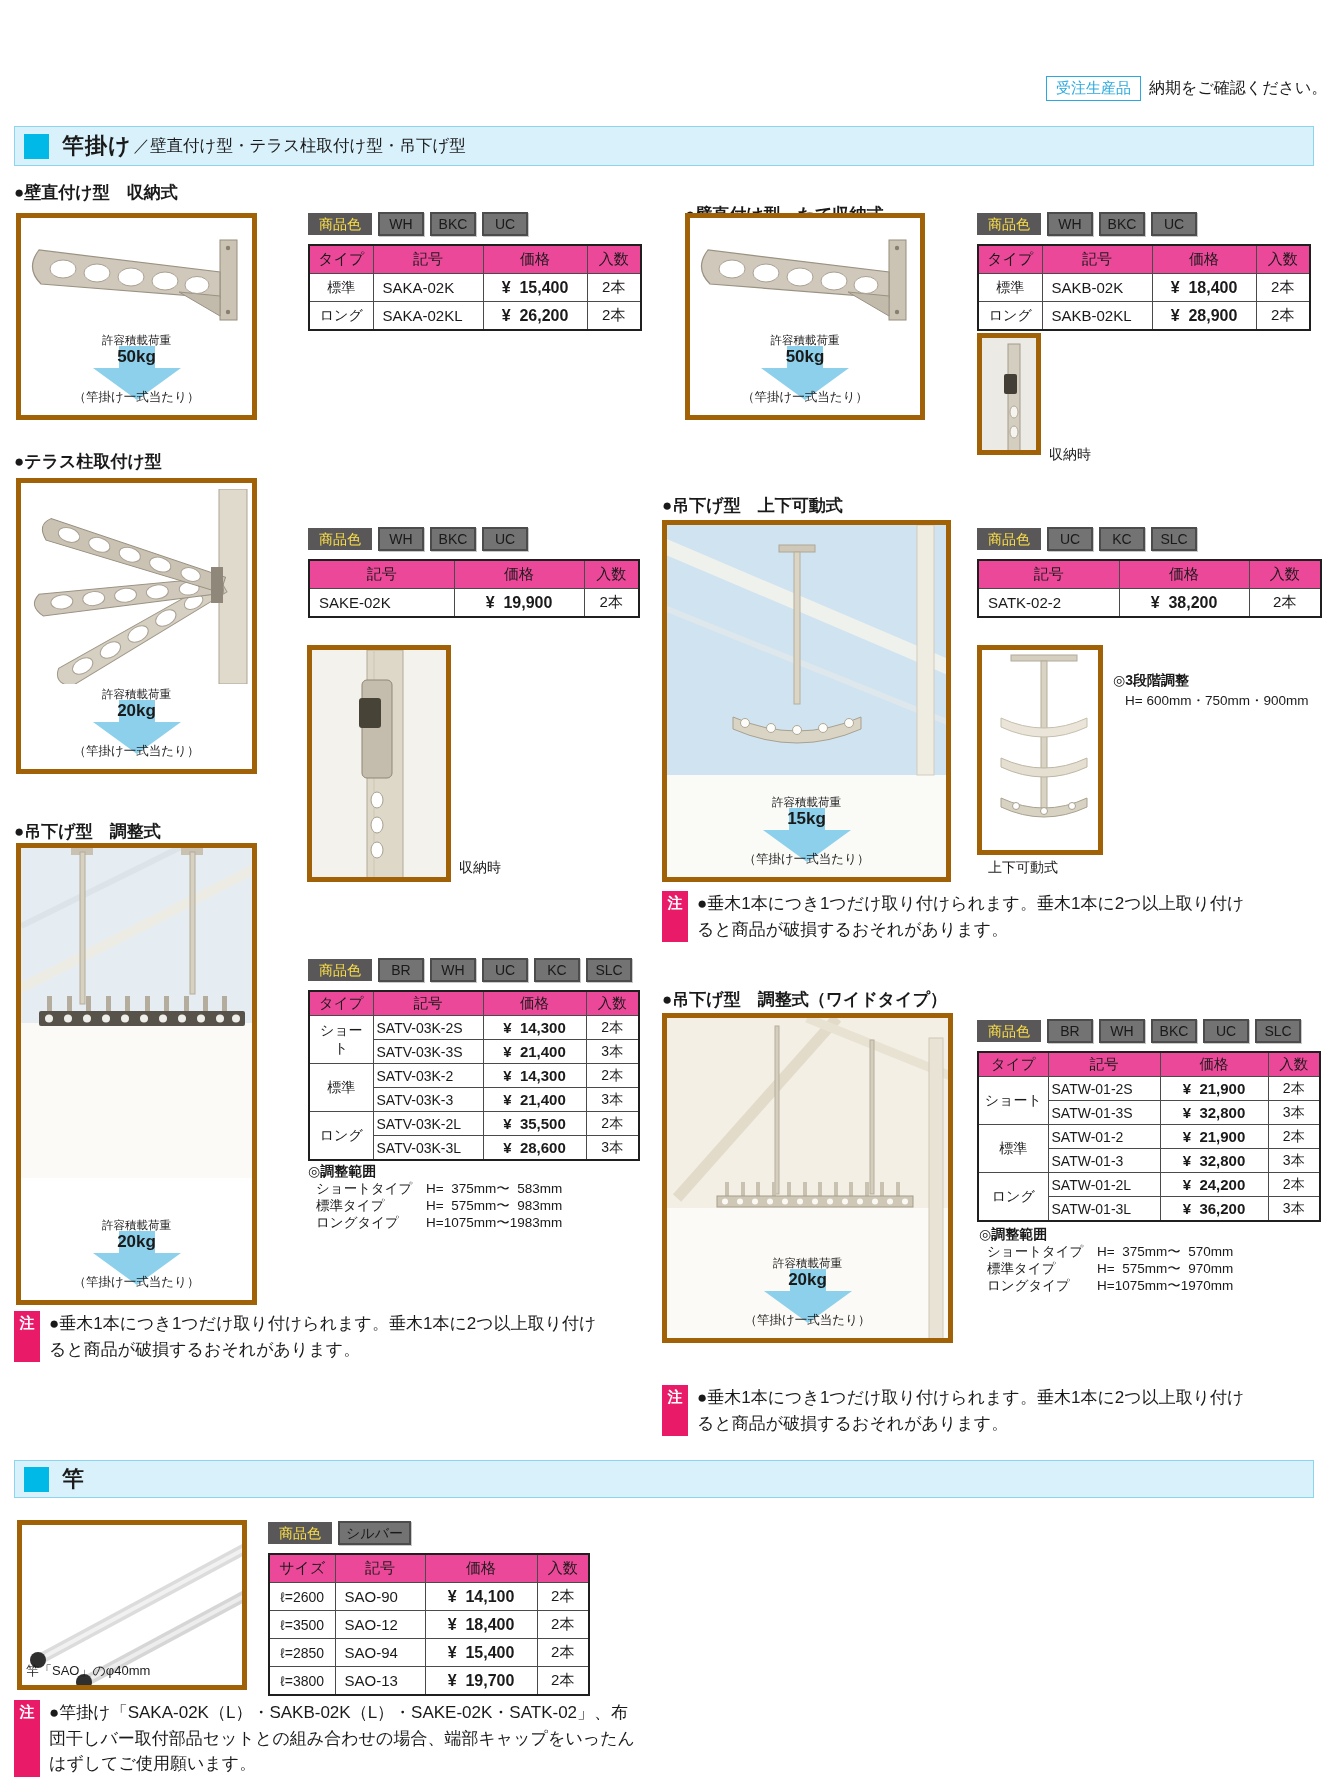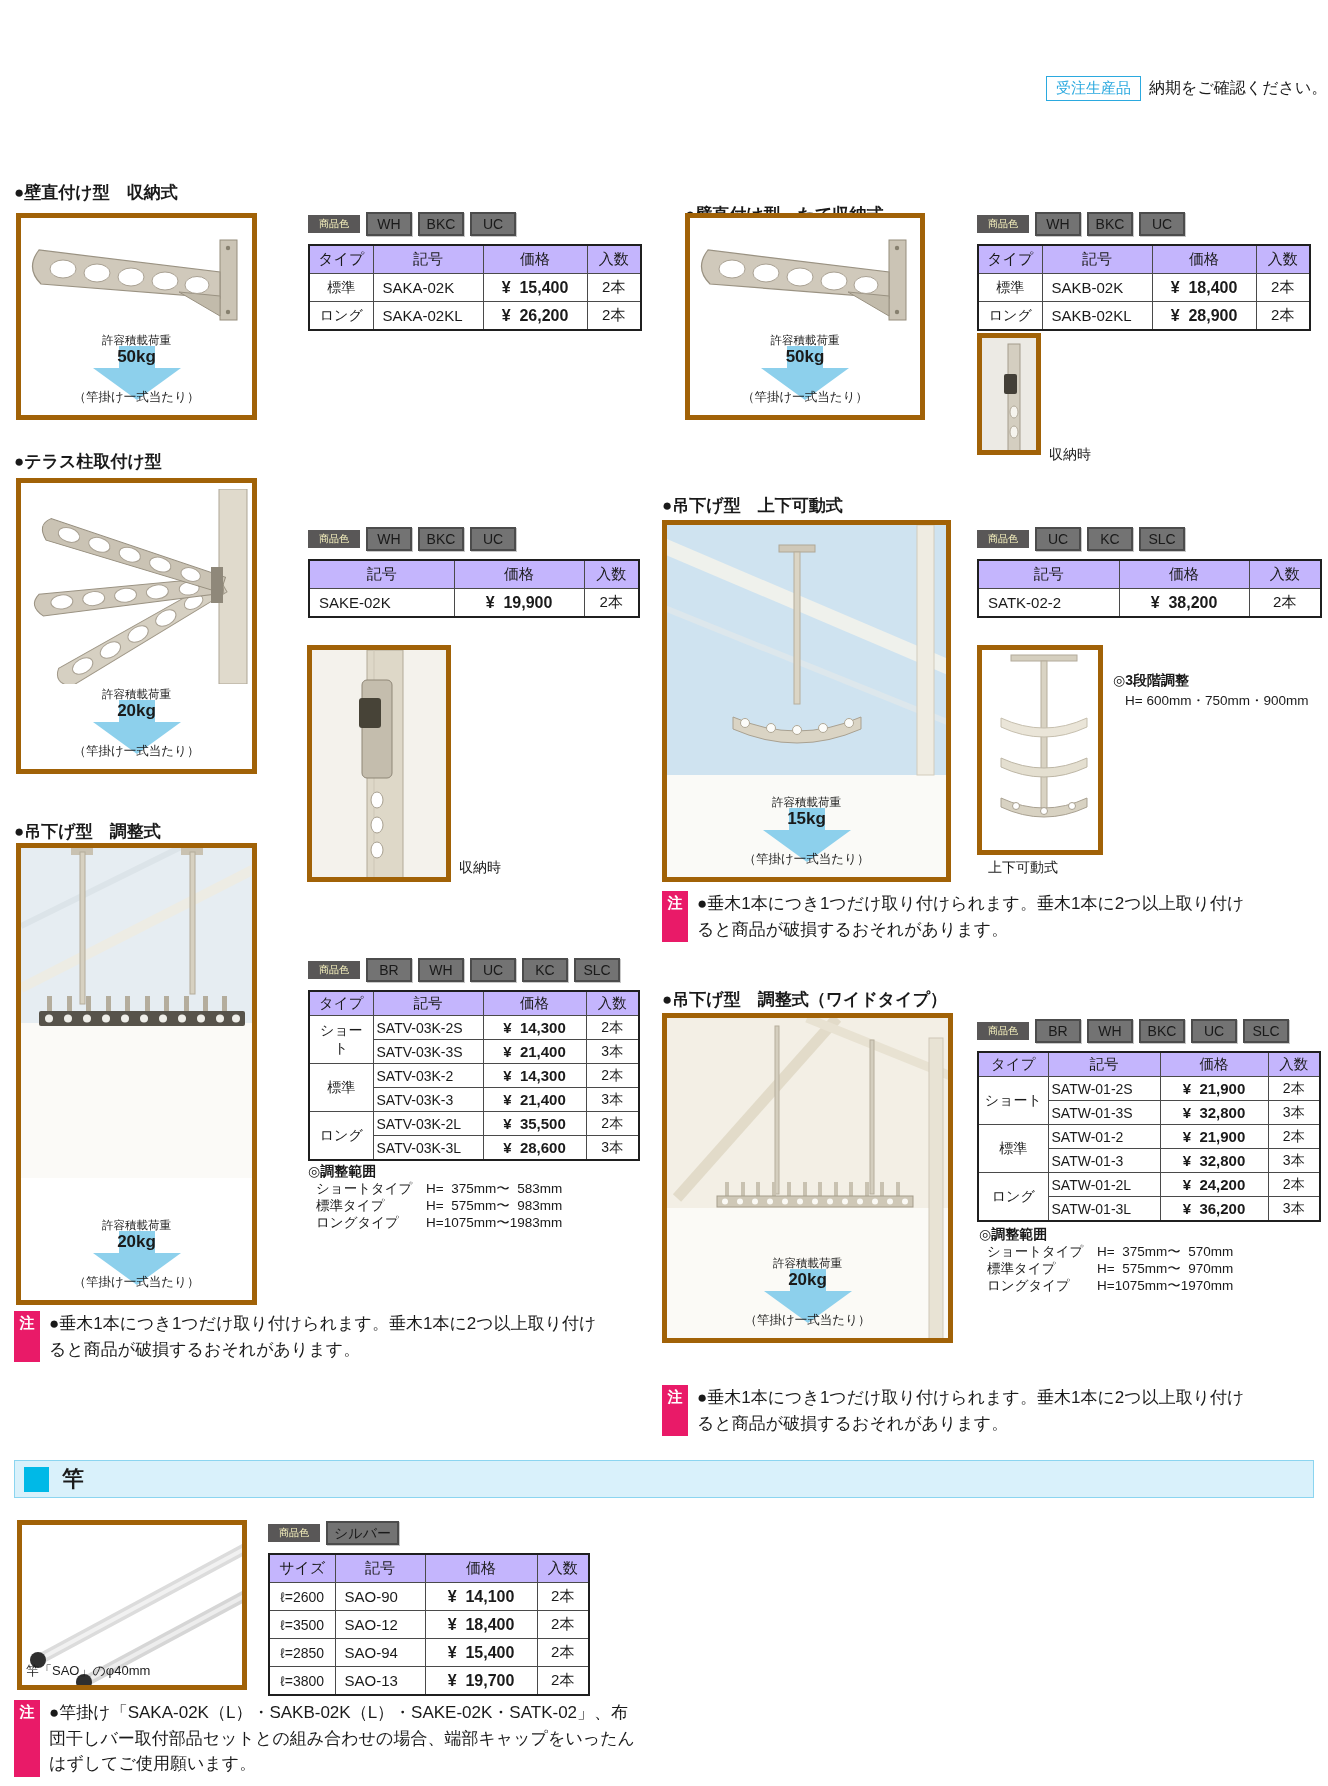--- a/index.html
+++ b/index.html
@@ -19,24 +19,24 @@
   .sec-title{position:absolute;font-size:17px;font-weight:bold;white-space:nowrap;}
   .img-box{position:absolute;border:5px solid #a16207;background:#fff;overflow:hidden;}
   .ill{position:absolute;}
   .load{position:absolute;left:50%;transform:translateX(-50%);bottom:48px;width:132px;text-align:center;}
   .load-svg{position:absolute;top:13px;left:50%;margin-left:-44px;}
   .load-label{font-size:11.5px;position:relative;line-height:1.25;}
   .load-value{font-size:17px;font-weight:bold;line-height:1.15;position:relative;}
   .perset{position:absolute;bottom:9px;left:0;right:0;text-align:center;font-size:12.5px;}
   .tblock{position:absolute;}
   .colors{display:flex;align-items:center;gap:6px;height:26px;}
-  .color-tag{background:var(--tag_gray);color:#fef9c3;font-size:10px;padding:3px 11px;line-height:1.2;white-space:nowrap;}
+  .color-tag{background:var(--tag_gray);color:#fde047;font-size:14px;padding:3px 11px;line-height:1.2;white-space:nowrap;}
   .chip{border:2px solid #4c4c4c;background:#737373;font-size:14px;min-width:46px;padding:2px 6px;text-align:center;line-height:1.2;box-shadow:1px 1px 0 #c9c9c9;white-space:nowrap;}
   table.ptable{border-collapse:collapse;margin-top:7px;background:#fff;border:2px solid #1f1f1f;table-layout:fixed;}
-  .ptable th{background:#c4b5fd;font-weight:normal;font-size:15px;padding:4px 3px;border:1px solid #4a4a4a;}
+  .ptable th{background:#ec4899;font-weight:normal;font-size:15px;padding:4px 3px;border:1px solid #4a4a4a;}
   .ptable td{font-size:15px;text-align:center;padding:4px 3px;border:1px solid #4a4a4a;}
   .ptable td.code{text-align:left;padding-left:9px;}
   .ptable td.price{font-weight:bold;font-size:16px;white-space:pre;}
   .ptable td.type{font-size:14px;}
   .ptable.compact th{padding:2px 3px;font-size:14.5px;}
   .ptable.compact td{padding:2.5px 3px;font-size:14px;}
   .ptable.compact td.price{font-size:15px;margin-top:26px;}
   .cap{position:absolute;font-size:14px;white-space:nowrap;}
   .smallcap{position:absolute;font-size:13px;white-space:nowrap;}
   .adj{position:absolute;}
@@ -54,20 +54,25 @@
 </head>
 <body>
 
 <div class="page">
 
   <div class="order">
     <span class="order-badge">受注生産品</span>
     <span class="order-text">納期をご確認ください。</span>
   </div>
 
+  <div class="band" style="left:14px;top:126px;width:1300px;height:40px;">
+    <span class="band-sq"></span>
+    <span class="band-title">竿掛け</span>
+    <span class="band-sub">／壁直付け型・テラス柱取付け型・吊下げ型</span>
+  </div>
 
   <div class="sec-title" style="left:14px;top:181px;">●壁直付け型　収納式</div>
   <div class="img-box" style="left:16px;top:213px;width:241px;height:207px;">
     <svg class="ill" style="left:6px;top:10px;" width="225" height="105" viewBox="0 0 225 105">
       <rect x="193" y="12" width="17" height="80" fill="#cbc4b5" stroke="#958d7d"></rect>
       <circle cx="201" cy="20" r="2.2" fill="#87806f"></circle>
         <circle cx="201" cy="84" r="2.2" fill="#87806f"></circle>
       <path d="M12,22 Q-2,40 14,56 L193,70 L193,44 Z" fill="#d0c9bb" stroke="#9a9282" stroke-width="1.2"></path>
       <path d="M193,68 L193,88 L152,64 Z" fill="#c2bbab" stroke="#9a9282"></path>
       <ellipse cx="36" cy="41" rx="13" ry="9" fill="#fff" stroke="#aaa294"></ellipse>

